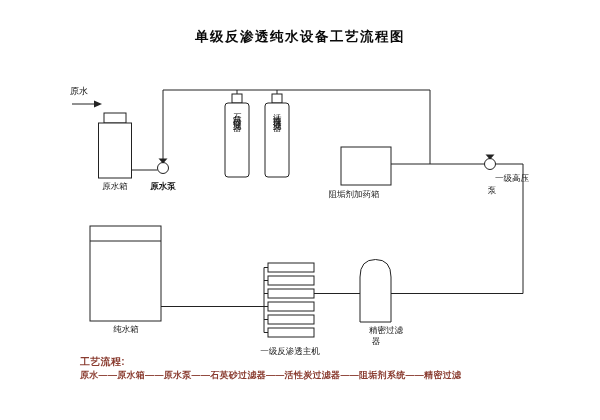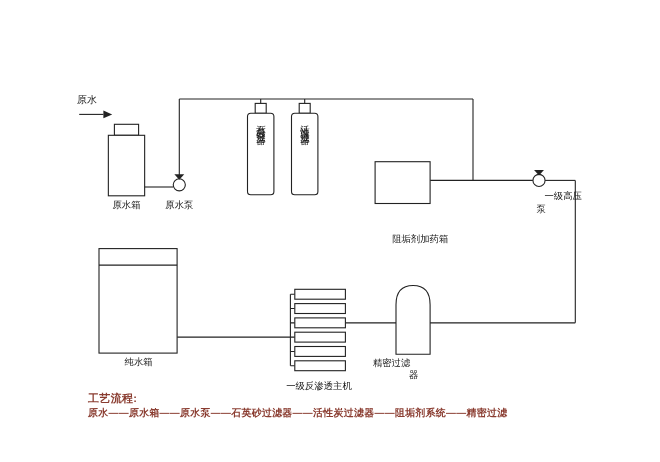--- a/index.html
+++ b/index.html
@@ -84,30 +84,31 @@
       <rect x="268" y="315" width="46" height="9"></rect>
       <rect x="268" y="328" width="46" height="9"></rect>
     </g>
 
     <g stroke="#222" stroke-width="1" fill="#fff">
       <rect x="90" y="226" width="71" height="95"></rect>
       <line x1="90" y1="241" x2="161" y2="241"></line>
     </g>
   </svg>
 
+  <div class="title">单级反渗透纯水设备工艺流程图</div>
 
   <div class="label" style="left:70px;top:86px;font-size:9px;">原水</div>
   <div class="label center" style="left:90px;width:50px;top:182px;">原水箱</div>
-  <div class="label center" style="left:138px;width:50px;top:182px;">原水泵</div>
+  <div class="label center" style="left:138px;width:50px;top:182px;font-weight:bold;">原水泵</div>
   <div class="label vtext" style="left:232px;top:107px;">石英砂过滤器</div>
   <div class="label vtext" style="left:272px;top:107px;">活性炭过滤器</div>
-  <div class="label center" style="left:352px;width:60px;top:190px;margin-top:23px;">阻垢剂加药箱</div>
+  <div class="label center" style="left:324px;width:60px;top:190px;">阻垢剂加药箱</div>
   <div class="label center" style="left:482px;width:60px;top:174px;">一级高压</div>
   <div class="label center" style="left:462px;width:60px;top:186px;">泵</div>
-  <div class="label center" style="left:326px;width:60px;top:326px;">精密过滤</div>
+  <div class="label center" style="left:356px;width:60px;top:326px;">精密过滤</div>
   <div class="label center" style="left:346px;width:60px;top:337px;">器</div>
   <div class="label center" style="left:240px;width:100px;top:347px;">一级反渗透主机</div>
   <div class="label center" style="left:100px;width:52px;top:325px;">纯水箱</div>
 
   <div class="footer bold" style="left:80px;top:355px;">工艺流程:</div>
   <div class="footer" style="left:80px;top:369px;font-weight:bold;">原水——原水箱——原水泵——石英砂过滤器——活性炭过滤器——阻垢剂系统——精密过滤</div>
 
 </div>
 
 </body></html>

